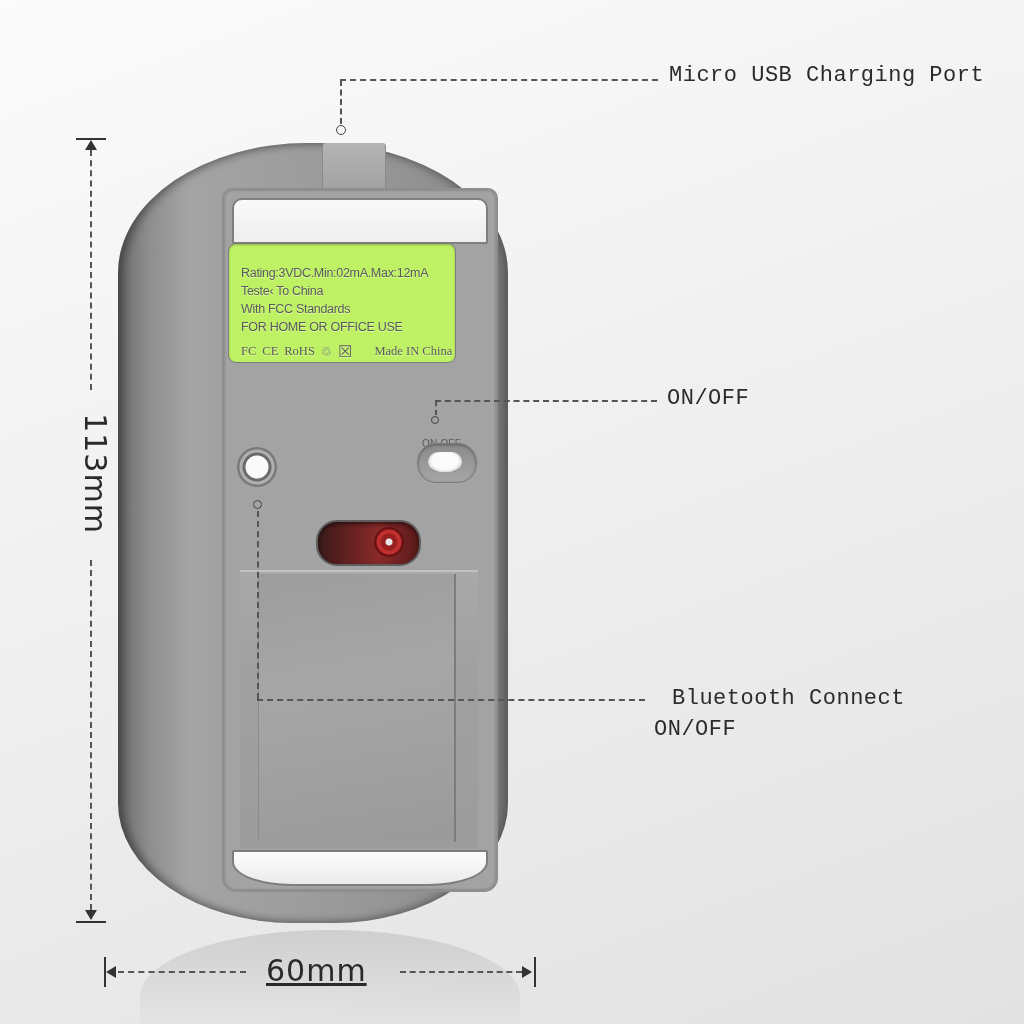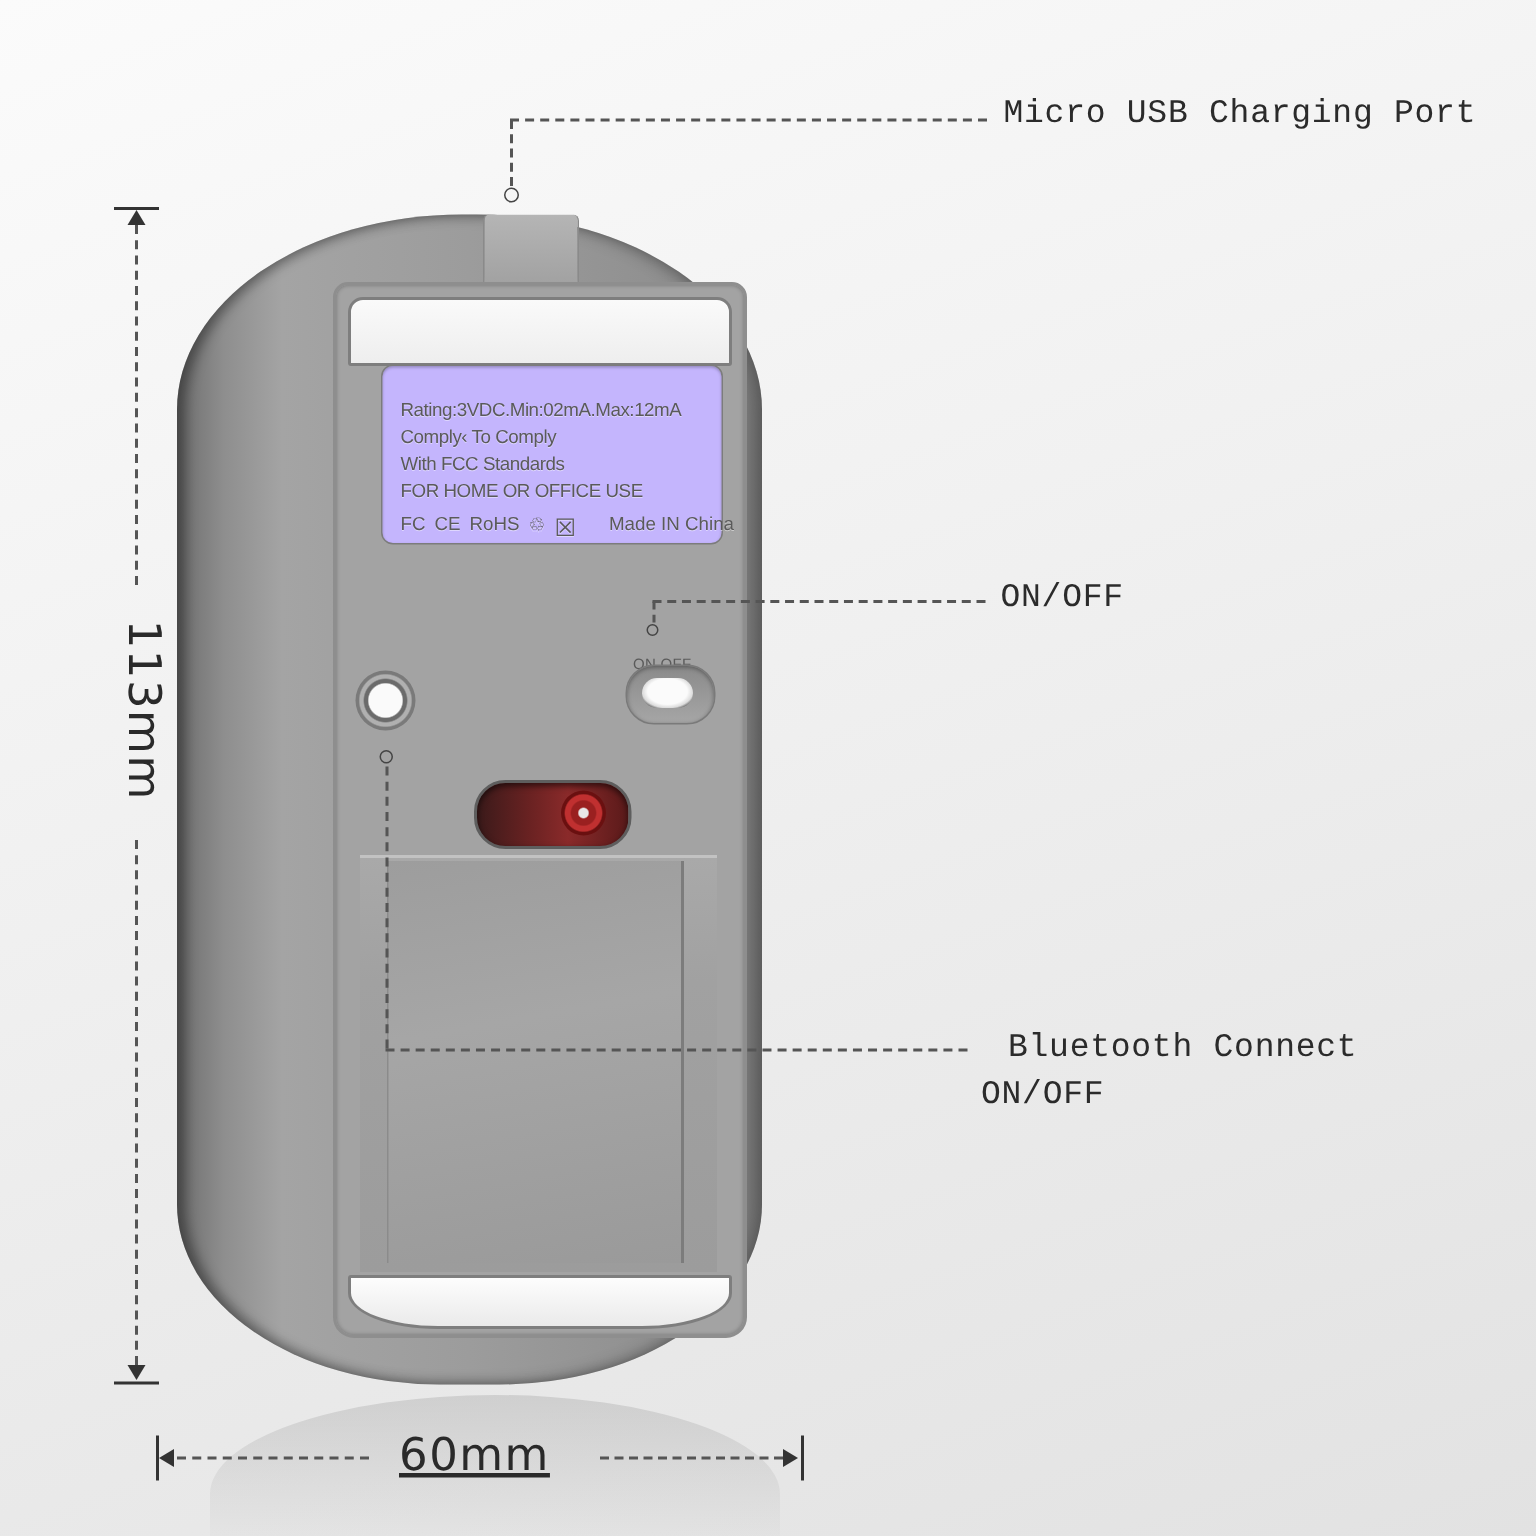--- a/index.html
+++ b/index.html
@@ -45,30 +45,30 @@
     position: absolute; left: 232px; top: 198px; width: 252px; height: 42px;
     background: linear-gradient(180deg, #fafafa, #eeeeee);
     border: 2px solid #7e7e7e; border-radius: 10px 10px 2px 2px;
   }
   .bottom-pad {
     position: absolute; left: 232px; top: 850px; width: 252px; height: 32px;
     background: linear-gradient(180deg, #fdfdfd, #eaeaea);
     border: 2px solid #7e7e7e; border-radius: 2px 2px 60px 60px / 2px 2px 24px 24px;
   }
   .label-plate {
-    position: absolute; left: 254px; top: 243px; width: 226px; height: 118px;
-    background: #c4b5fd; border: 1.5px solid #7c7c7c; border-radius: 8px;
+    position: absolute; left: 228px; top: 243px; width: 226px; height: 118px;
+    background: #bef264; border: 1.5px solid #7c7c7c; border-radius: 8px;
     box-shadow: inset 0 1px 2px rgba(0,0,0,0.25);
   }
   .label-line {
     position: absolute; left: 12px; font-family: "Liberation Sans", sans-serif;
     font-size: 12.5px; color: #5a5a5a; white-space: nowrap; letter-spacing: -0.3px;
     text-shadow: 0 1px 0 rgba(255,255,255,0.45);
   }
-  .cert-row { position: absolute; left: 12px; top: 98px; display: flex; gap: 6px; align-items: flex-start; font-family: Liberation Sans, sans-serif; font-size: 12.5px; color: #5a5a5a; text-shadow: 0 1px 0 rgba(255,255,255,0.45); }
+  .cert-row { position: absolute; left: 12px; top: 98px; display: flex; gap: 6px; align-items: center; font-family: Liberation Serif, serif; font-size: 12.5px; color: #5a5a5a; text-shadow: 0 1px 0 rgba(255,255,255,0.45); }
   .cert { white-space: nowrap; }
   .bt-button {
     position: absolute; left: 237px; top: 447px; width: 40px; height: 40px; border-radius: 50%;
     background: radial-gradient(circle at 50% 50%, #fafafa 0 11px, #6b6b6b 12px 14px, #b0b0b0 15px 17px, #7a7a7a 18px 20px);
   }
   .switch-housing {
     position: absolute; left: 417px; top: 443px; width: 58px; height: 38px; border-radius: 19px;
     background: linear-gradient(180deg, #8a8a8a, #a6a6a6); border: 1px solid #7a7a7a;
     box-shadow: inset 0 1px 3px rgba(0,0,0,0.35);
   }
@@ -108,21 +108,21 @@
 <div class="reflection"></div>
 
 <div class="mouse-shell"></div>
 <div class="usb-port"></div>
 <div class="base-plate"></div>
 <div class="top-pad"></div>
 <div class="bottom-pad"></div>
 
 <div class="label-plate">
   <div class="label-line" style="top:22px">Rating:3VDC.Min:02mA.Max:12mA</div>
-  <div class="label-line" style="top:40px">Comply‹ To Comply</div>
+  <div class="label-line" style="top:40px">Teste‹ To China</div>
   <div class="label-line" style="top:58px">With FCC Standards</div>
   <div class="label-line" style="top:76px">FOR HOME OR OFFICE USE</div>
   <div class="cert-row">
     <span class="cert">FC</span>
     <span class="cert">CE</span>
     <span class="cert">RoHS</span>
     <span class="cert">♲</span>
     <span class="cert" style="font-size:16px">☒</span>
     <span class="cert" style="margin-left:16px">Made IN China</span>
   </div>

